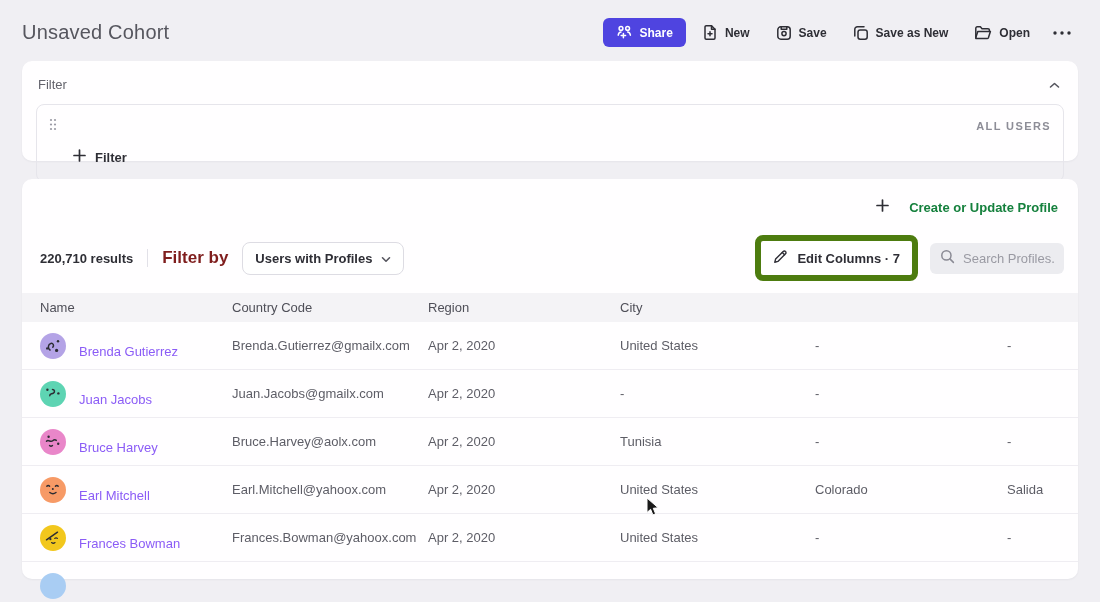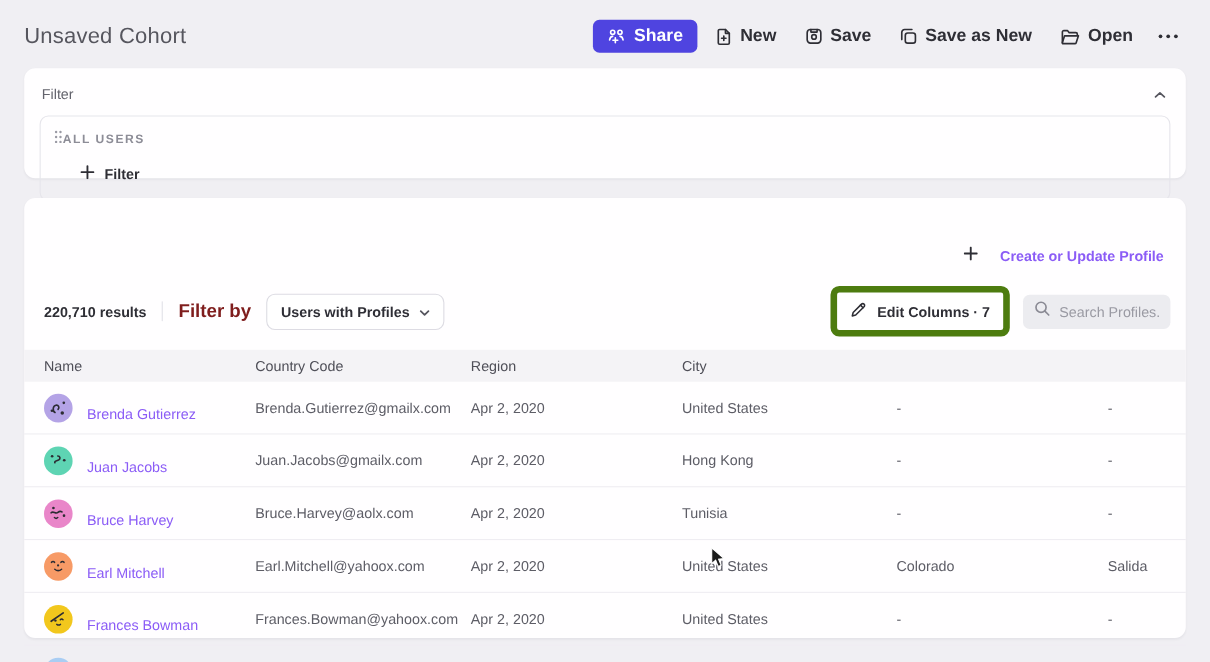--- a/index.html
+++ b/index.html
@@ -12,54 +12,54 @@
   }
   .topbar {
     display:flex; align-items:center; justify-content:space-between;
     padding:18px 22px 14px 22px;
   }
   .page-title { font-size:20px; font-weight:400; color:#56565e; letter-spacing:.2px; }
   .actions { display:flex; align-items:center; gap:6px; }
   .btn {
     display:inline-flex; align-items:center; gap:7px;
     border:none; background:transparent; cursor:pointer;
-    font-family:inherit; font-size:16px; font-weight:700; color:#2e2e35;
+    font-family:inherit; font-size:12px; font-weight:700; color:#2e2e35;
     padding:6px 10px; border-radius:6px; line-height:1;
   }
   .btn svg { display:block; }
   .btn-primary { background:#4f44e0; color:#ffffff; padding:7px 13px; }
   .btn-more { padding:6px 6px; }
 
   .card {
     background:#fffeff; border-radius:10px; margin:0 22px;
     box-shadow:0 1px 2px rgba(30,30,60,.05);
   }
   
   .filter-card { padding:12px 14px 14px 14px; height:100px; }
   .filter-card-head { display:flex; align-items:center; justify-content:space-between; padding:2px 2px 10px 2px; }
   .filter-label { font-size:13px; color:#63636c; }
   .collapse-btn { background:none; border:none; cursor:pointer; color:#55555e; padding:2px; }
   .filter-inner {
     border:1px solid #e6e5eb; border-radius:8px; height:78px; padding:12px 12px;
   }
-  .filter-group-row { display:flex; align-items:center; gap:0; color:#90909a; }
+  .filter-group-row { display:flex; align-items:center; gap:20px; color:#90909a;justify-content:space-between; }
   .group-label { font-size:11px; font-weight:700; letter-spacing:1.4px; color:#8d8d97; }
   .add-filter-btn {
     display:inline-flex; align-items:center; gap:9px; margin:14px 0 0 24px;
     background:none; border:none; cursor:pointer;
     font-family:inherit; font-size:13px; font-weight:700; color:#2e2e35;
   }
 
   
   .table-card { margin-top:18px; padding-top:10px; height:400px; }
   .create-row { display:flex; justify-content:flex-end; padding:4px 18px 6px 18px; }
   .create-btn {
     display:inline-flex; align-items:center; gap:20px;
     background:none; border:none; cursor:pointer;
-    font-family:inherit; font-size:13px; font-weight:700; color:#8b5cf6; padding:6px 2px;margin-top:24px;
+    font-family:inherit; font-size:13px; font-weight:700; color:#15803d; padding:6px 2px;
   }
   .toolbar-row {
     display:flex; align-items:center; justify-content:space-between;
     padding:8px 14px 12px 18px;
   }
   .toolbar-left { display:flex; align-items:center; gap:14px; }
   .results-count { font-size:13px; font-weight:700; color:#2e2e35; }
   .v-divider { width:1px; height:18px; background:#e2e1e8; }
   .filter-by-label { font-size:17px; font-weight:700; color:#7f1d1d; }
   .dropdown-pill {
@@ -281,21 +281,20 @@
           <svg width="26" height="26" viewBox="0 0 26 26" fill="none">
             <path d="M12.5 8.5c2.2 0 2.6 2.6 1 3.6-1.8 1.2-4 .2-3.7 2.6" stroke="#2c2c33" stroke-width="1.5" stroke-linecap="round" fill="none"></path>
             <circle cx="7.4" cy="8.8" r="1.2" fill="#2c2c33"></circle>
             <circle cx="18.4" cy="12.4" r="1.2" fill="#2c2c33"></circle>
           </svg>
         </span>
       <span>Juan Jacobs</span>
     </div>
     <div class="td">Juan.Jacobs@gmailx.com</div>
     <div class="td">Apr 2, 2020</div>
-    <div class="td">Hong Kong</div>
     <div class="td">-</div>
     <div class="td">-</div>
   </div>
 
   <div class="grid-cols trow">
     <div class="td name-cell">
       <span class="avatar" style="background: rgb(233, 134, 201);">
           <svg width="26" height="26" viewBox="0 0 26 26" fill="none">
             <path d="M6.5 12.2c2-2.2 4 1.6 6.2-.4 1.4-1.3 2.6-1.2 3.6-.4" stroke="#2c2c33" stroke-width="1.5" stroke-linecap="round" fill="none"></path>
             <circle cx="8.6" cy="7.8" r="1.2" fill="#2c2c33"></circle>

